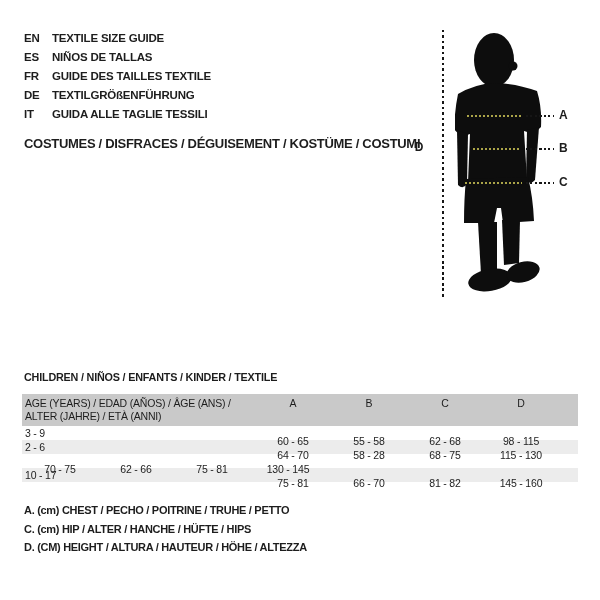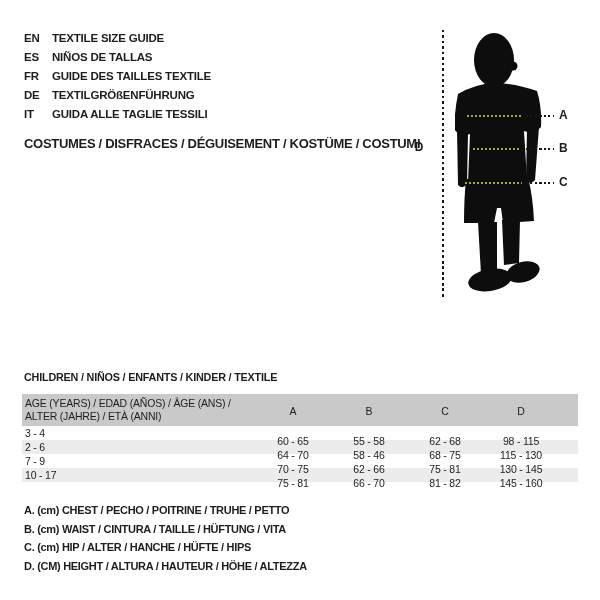--- a/index.html
+++ b/index.html
@@ -26,21 +26,21 @@
   .hdots-out{
     position:absolute;height:2px;
     background:repeating-linear-gradient(to right,var(--dot-black,#161616) 0 2px,transparent 2px 4.5px);
   }
   .measure-label{position:absolute;font-size:12px;font-weight:700;line-height:14px;}
   .silhouette{position:absolute;left:455px;top:32px;}
   .silhouette *{fill:var(--silhouette,#0d0d0d);}
   
   .section-title{position:absolute;left:24px;top:371px;font-size:10.8px;font-weight:700;}
   .size-table{position:absolute;left:22px;top:394px;width:556px;font-size:10.5px;}
-  .thead{display:flex;background:var(--table-header-bg,#c9c9c9);min-height:32px;align-items:center;}
+  .thead{display:flex;background:var(--table-header-bg,#c9c9c9);min-height:32px;align-items:flex-start;}
   .cell-age{width:230px;padding:3px 0 3px 3px;line-height:13px;}
   .cell-col{width:76px;text-align:center;padding-top:3px;line-height:13px;}
   .trow{display:flex;height:14px;line-height:14px;align-items:center;}
   .trow.alt{background:var(--table-alt-row-bg,#ececec);}
   .trow .cell-age{padding:0 0 0 3px;line-height:14px;}
   .trow .cell-col{padding-top:16px;line-height:14px;}
   
   .legend{position:absolute;left:24px;top:501px;}
   .legend-line{height:18.5px;line-height:18.5px;font-size:11px;font-weight:700;letter-spacing:-0.3px;}
 </style>
@@ -111,49 +111,47 @@
         <div>AGE (YEARS) / EDAD (AÑOS) / ÂGE (ANS) /</div>
         <div>ALTER (JAHRE) / ETÀ (ANNI)</div>
       </div>
       <div class="cell-col">A</div>
       <div class="cell-col">B</div>
       <div class="cell-col">C</div>
       <div class="cell-col">D</div>
     </div>
 
     <div class="trow">
-      <div class="cell-age">3 - 4</div>
+      <div class="cell-age">3 - 9</div>
       <div class="cell-col">60 - 65</div>
       <div class="cell-col">55 - 58</div>
       <div class="cell-col">62 - 68</div>
       <div class="cell-col">98 - 115</div>
     </div>
     <div class="trow alt">
       <div class="cell-age">2 - 6</div>
       <div class="cell-col">64 - 70</div>
-      <div class="cell-col">58 - 46</div>
+      <div class="cell-col">58 - 28</div>
       <div class="cell-col">68 - 75</div>
       <div class="cell-col">115 - 130</div>
     </div>
     <div class="trow">
-      <div class="cell-age">7 - 9</div>
       <div class="cell-col">70 - 75</div>
       <div class="cell-col">62 - 66</div>
       <div class="cell-col">75 - 81</div>
       <div class="cell-col">130 - 145</div>
     </div>
     <div class="trow alt">
       <div class="cell-age">10 - 17</div>
       <div class="cell-col">75 - 81</div>
       <div class="cell-col">66 - 70</div>
       <div class="cell-col">81 - 82</div>
       <div class="cell-col">145 - 160</div>
     </div>
   </div>
 
   <div class="legend">
     <div class="legend-line">A. (cm) CHEST / PECHO / POITRINE / TRUHE / PETTO</div>
-    <div class="legend-line">B. (cm) WAIST / CINTURA / TAILLE / HÜFTUNG / VITA</div>
     <div class="legend-line">C. (cm) HIP / ALTER / HANCHE / HÜFTE / HIPS</div>
     <div class="legend-line">D. (CM) HEIGHT / ALTURA / HAUTEUR / HÖHE / ALTEZZA</div>
   </div>
 
 </div>
 
 </body></html>

